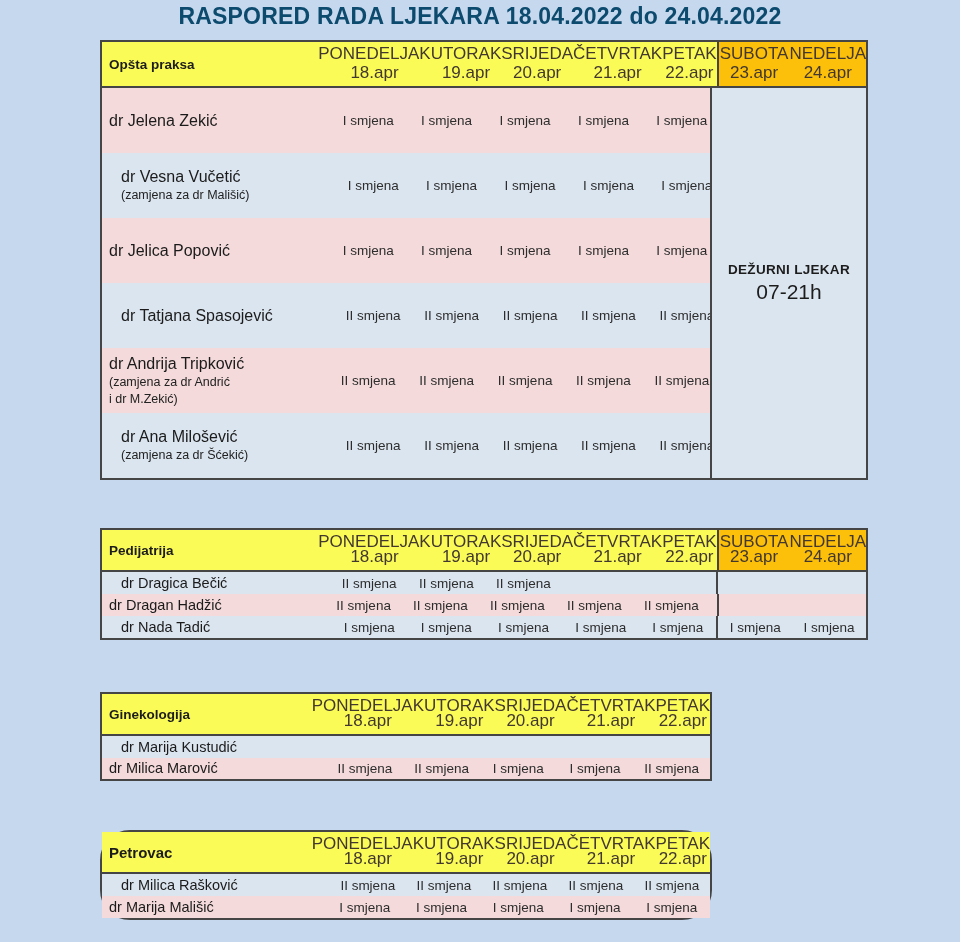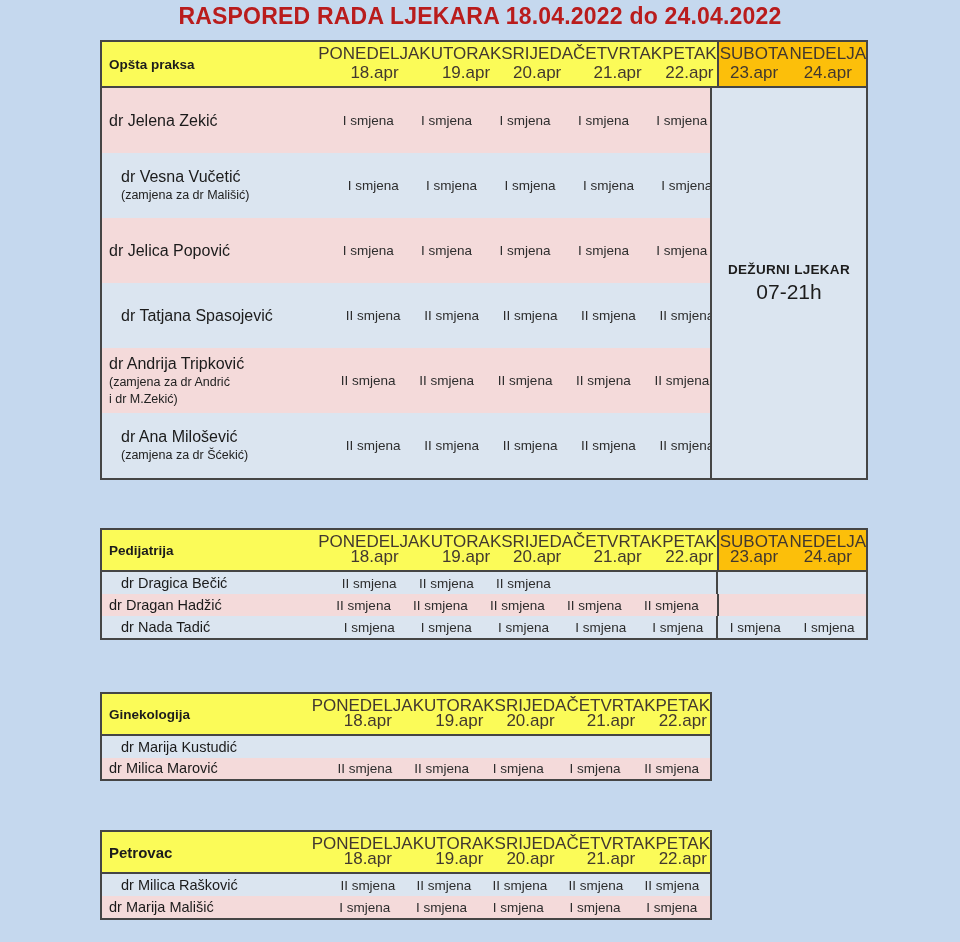--- a/index.html
+++ b/index.html
@@ -3,30 +3,30 @@
 <meta charset="utf-8">
 <style>
   html,body{margin:0;padding:0;}
   body{
     width:960px;height:942px;position:relative;overflow:hidden;
     background:var(--page_bg,#c5d8ee);
     font-family:"Liberation Sans",sans-serif;
   }
   .title{
     position:absolute;top:3px;left:0;width:100%;text-align:center;
-    font-size:23px;font-weight:bold;color:#b91c1c;letter-spacing:.2px;
+    font-size:23px;font-weight:bold;color:#0c4a6e;letter-spacing:.2px;
   }
   .tbl{
     position:absolute;left:100px;box-sizing:border-box;
     border:2px solid var(--border,#454545);
   }
   .sec-0{top:40px;width:768px;}
   .sec-1{top:528px;width:768px;}
   .sec-2{top:692px;width:612px;}
-  .sec-3{top:830px;width:612px;}
+  .sec-3{top:830px;width:612px;border-radius:30px;}
   .hdr{display:flex;background:var(--yellow,#fbfb58);border-bottom:2px solid var(--border,#454545);}
   .sec-0 .hdr{height:44px;}
   .sec-1 .hdr,.sec-2 .hdr,.sec-3 .hdr{height:40px;}
   .hname{
     width:220px;box-sizing:border-box;display:flex;align-items:center;
     padding-left:7px;font-weight:bold;font-size:13.5px;color:#1c1c1c;
   }
   .sec-3 .hname{font-size:15px;}
   .hdays{flex:1;display:flex;}
   .hday{

